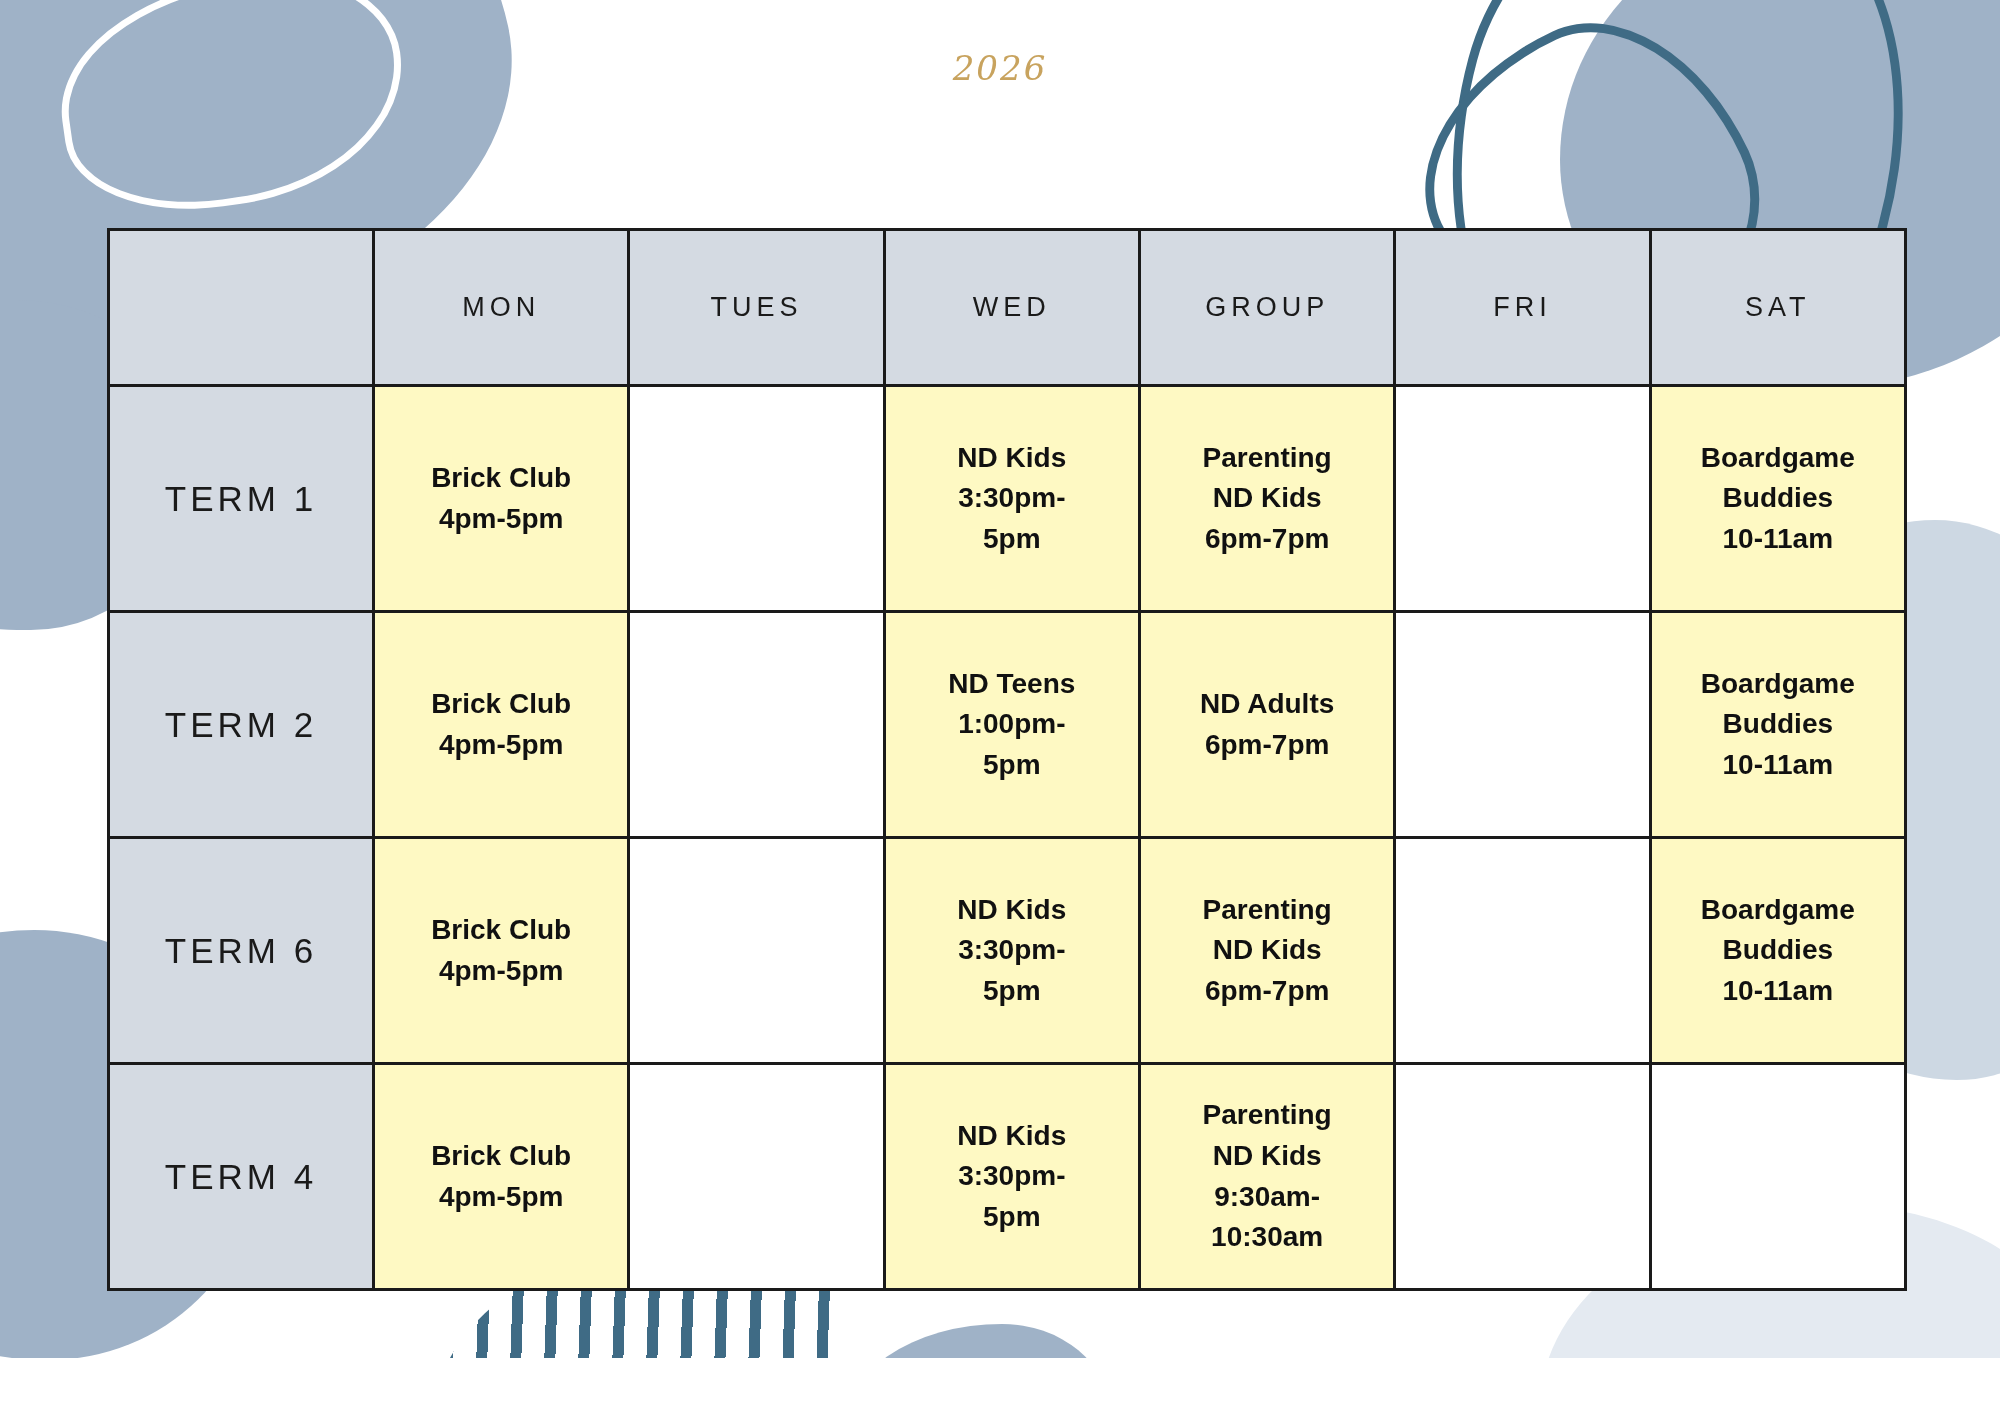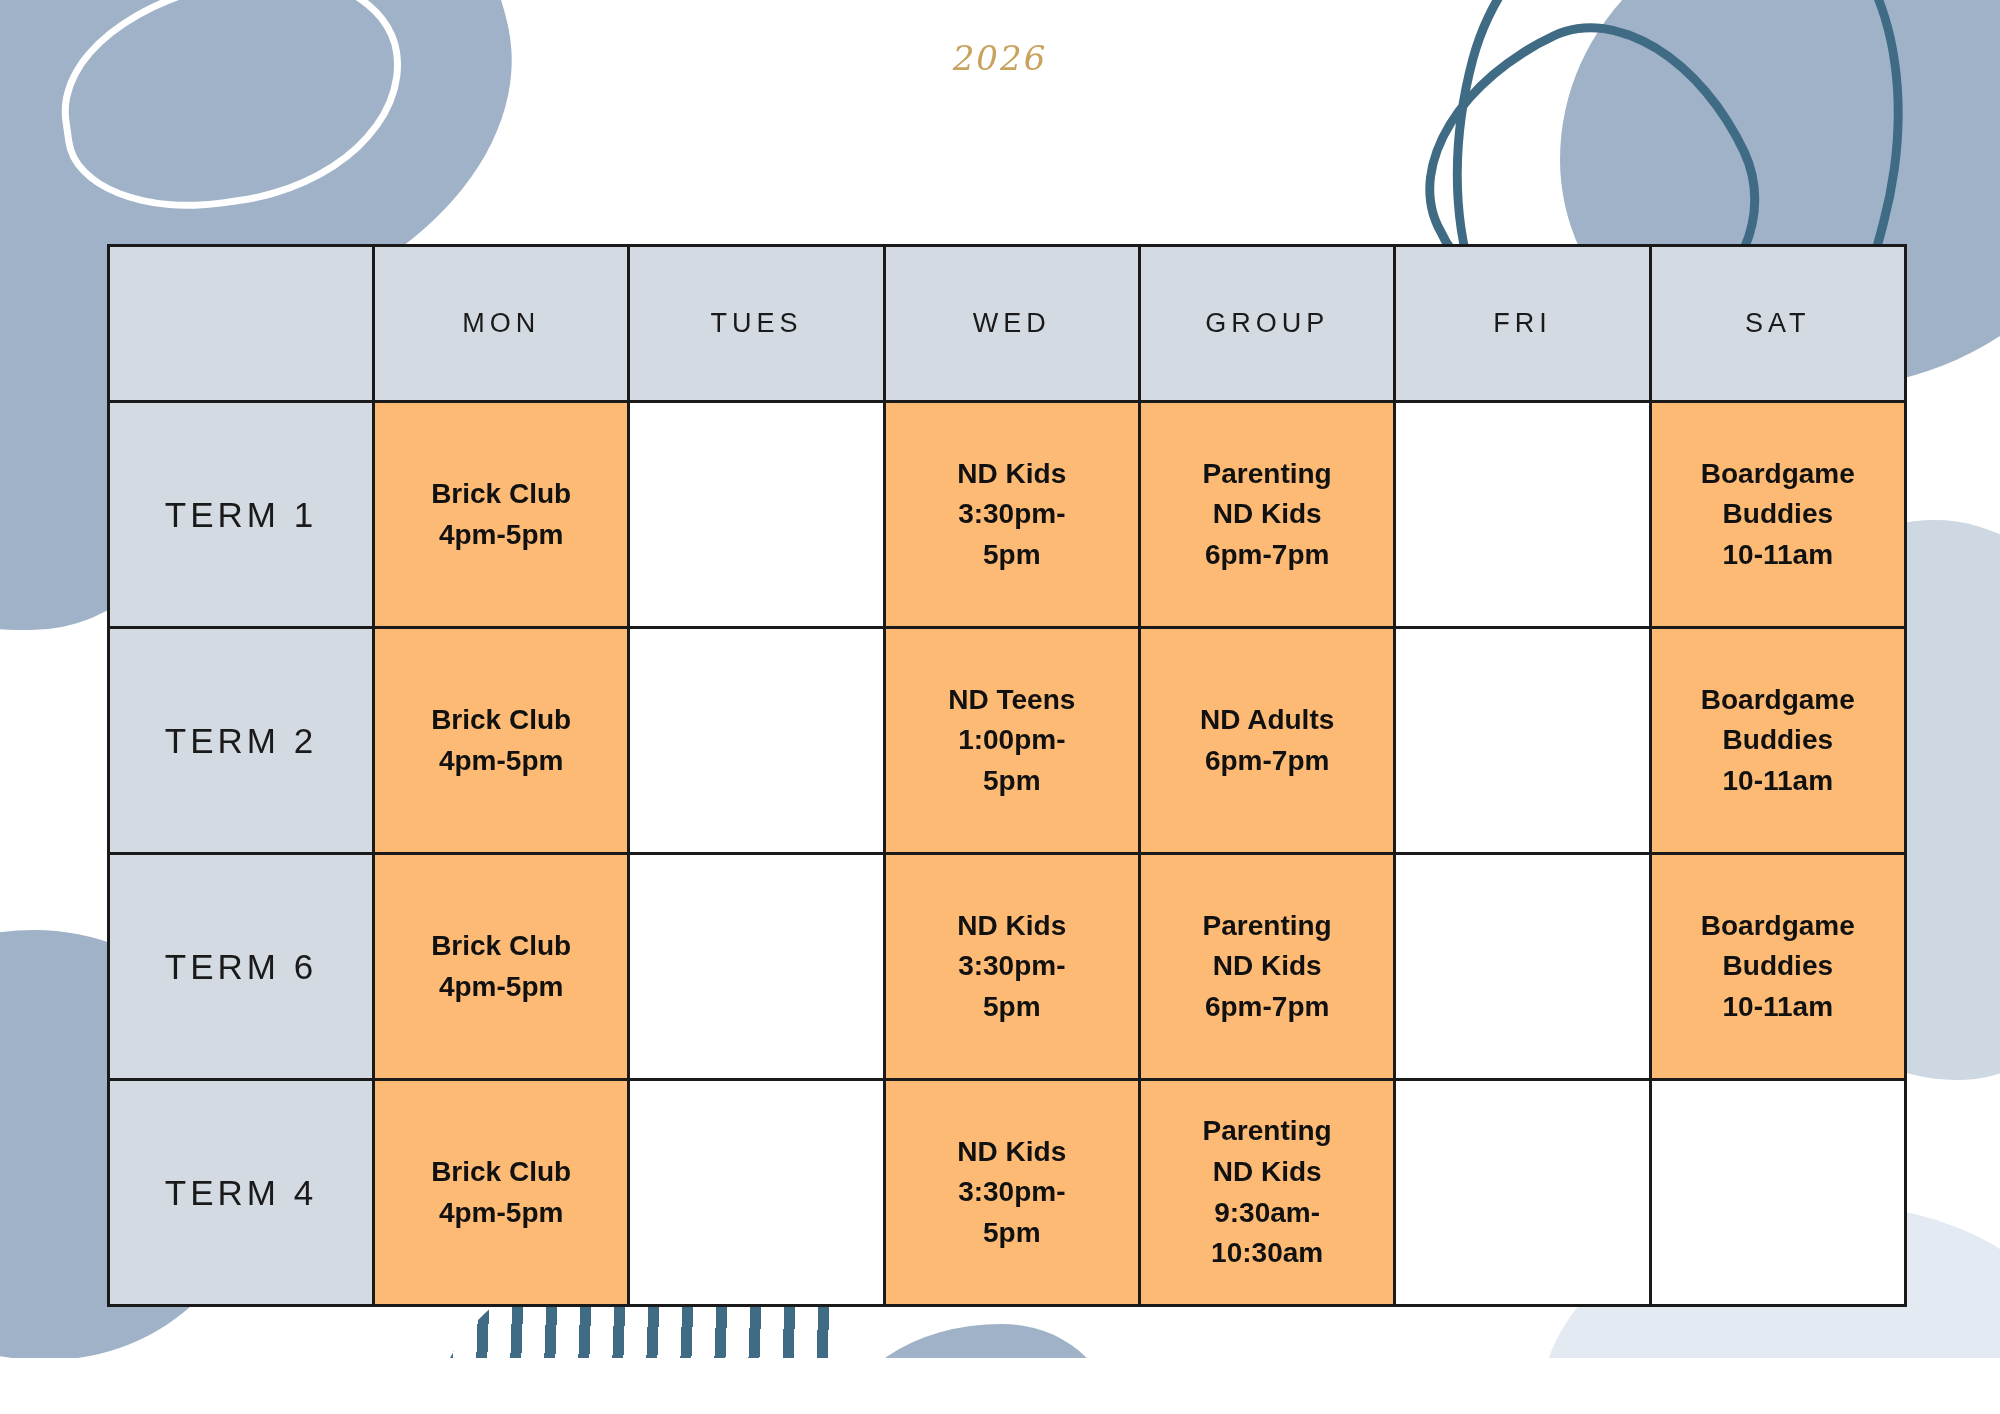--- a/index.html
+++ b/index.html
@@ -173,35 +173,35 @@
   .title {
     font-family: "DejaVu Serif", serif;
     font-weight: 400;
     font-size: 96px;
     letter-spacing: 2px;
     color: #1a1a1a;
     line-height: 1.05;
     font-stretch: condensed;
   }
   .subtitle {
-    margin-top: 10px;
+    margin-top: 20px;
     font-family: "DejaVu Serif", serif;
     font-style: italic;
     font-size: 34px;
     color: #c8a35e;
     letter-spacing: 2px;
   }
 
   table.schedule {
     position: absolute;
     left: 107px;
-    top: 244px;
+    top: 228px;
     width: 1800px;
     border-collapse: collapse;
-    background: #fdba74;
+    background: #fef9c3;
     table-layout: fixed;
   }
   table.schedule td, table.schedule th {
     border: 3px solid #1a1a1a;
     text-align: center;
     vertical-align: middle;
     padding: 4px 6px;
   }
   th.corner {
     width: 250px;

